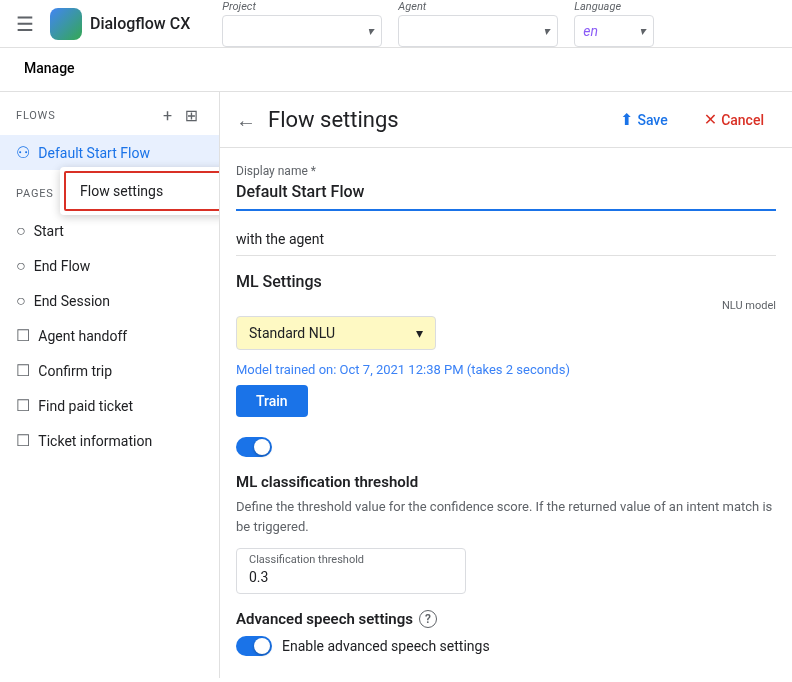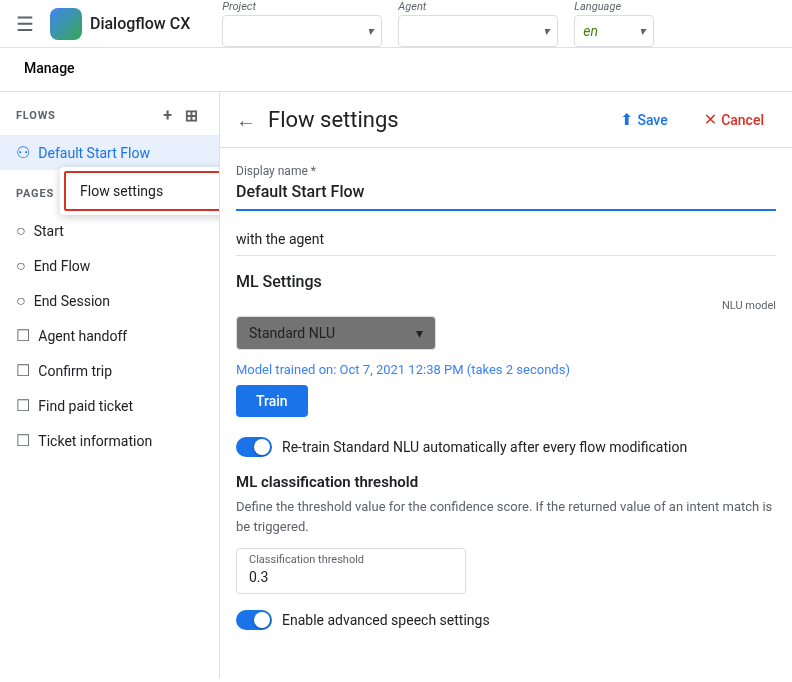--- a/index.html
+++ b/index.html
@@ -18,21 +18,21 @@
     .logo-icon { width: 32px; height: 32px; background: linear-gradient(135deg, #4285f4, #34a853); border-radius: 8px; }
     .app-name { font-size: 16px; font-weight: 500; color: #202124; }
     .top-bar-dropdowns { display: flex; gap: 16px; flex: 1; margin-left: 24px; }
     .dropdown-group { display: flex; flex-direction: column; position: relative; font-style: italic; }
     .dropdown-label { font-size: 11px; color: #5f6368; margin-bottom: 2px; }
     .dropdown-select {
       display: flex; align-items: center; justify-content: space-between;
       border: 1px solid #dadce0; border-radius: 4px; padding: 4px 8px;
       min-width: 160px; height: 32px; cursor: pointer; background: #fff;
     }
-    .dropdown-select-value { color: #4d7c0f; font-size: 14px; }
+    .dropdown-select-value { color: #8b5cf6; font-size: 14px; }
     .chevron-down { font-size: 12px; color: #5f6368; }
     .hamburger { font-size: 20px; cursor: pointer; color: #5f6368; padding: 8px; }
 
     
     .tab-bar {
       display: flex;
       border-bottom: 1px solid #e0e0e0;
       background: #fff;
     }
     .tab {
@@ -57,21 +57,21 @@
       width: 220px;
       border-right: 1px solid #e0e0e0;
       overflow-y: auto;
       flex-shrink: 0;
       background: #fff;
       position: relative;
     }
     .sidebar-section { padding: 12px 16px 4px; }
     .sidebar-section-header {
       display: flex; align-items: center; justify-content: space-between;
-      font-size: 11px; font-weight: 700; color: #5f6368;
+      font-size: 11px; font-weight: 400; color: #5f6368;
       text-transform: uppercase; letter-spacing: 0.8px;
       margin-bottom: 4px;
       text-align: right;
     }
     .sidebar-section-actions { display: flex; gap: 4px; }
     .icon-btn { cursor: pointer; color: #5f6368; font-size: 16px; padding: 2px 4px; }
     .sidebar-item {
       display: flex; align-items: center; gap: 8px;
       padding: 8px 16px;
       cursor: pointer;
@@ -142,21 +142,21 @@
     .field-label { font-size: 12px; color: #5f6368; margin-bottom: 4px; }
     .field-value { font-size: 16px; font-weight: 500; color: #202124; padding-bottom: 8px; border-bottom: 2px solid #1a73e8; }
 
     .section-title { font-size: 16px; font-weight: 500; color: #202124; margin: 16px 0 8px; }
 
     .nlu-group { margin-bottom: 12px; }
     .nlu-label { font-size: 11px; color: #5f6368; margin-bottom: 4px; text-align: right; }
     .select-wrapper {
       display: flex; align-items: center; justify-content: space-between;
       border: 1px solid #dadce0; border-radius: 4px; padding: 8px 12px;
-      width: 200px; cursor: pointer; background: #737373;
+      width: 200px; cursor: pointer; background: #fef9c3;
     }
     .select-wrapper-value { font-size: 14px; color: #202124; }
 
     .model-info { font-size: 13px; color: #3b82f6; margin: 8px 0; }
 
     .train-btn {
       background: #1a73e8; color: #fff;
       border: none; border-radius: 4px;
       padding: 8px 20px; font-size: 14px;
       font-weight: 500; cursor: pointer;
@@ -329,35 +329,38 @@
           <span>▾</span>
         </div>
       </div>
 
       <div class="model-info">Model trained on: Oct 7, 2021 12:38 PM (takes 2 seconds)</div>
 
       <button class="train-btn">Train</button>
 
       <div class="toggle-row">
         <div class="toggle-switch"></div>
-        <span class="toggle-label">Re-train Standard NLU automatically after every flow modification</span>
       </div>
 
       
       <div class="threshold-section">
         <div class="threshold-title">ML classification threshold</div>
         <div class="threshold-desc">Define the threshold value for the confidence score. If the returned value of an intent match is be triggered.</div>
         <div class="threshold-field">
           <div class="threshold-field-label">Classification threshold</div>
           <div class="threshold-field-value">0.3</div>
         </div>
       </div>
 
       
       <div class="speech-section">
+        <div class="speech-title">
+          <span>Advanced speech settings</span>
+          <span class="help-icon">?</span>
+        </div>
         <div class="toggle-row">
           <div class="toggle-switch"></div>
           <span class="toggle-label">Enable advanced speech settings</span>
         </div>
       </div>
     </div>
   </div>
 </div>
 
 </body></html>

